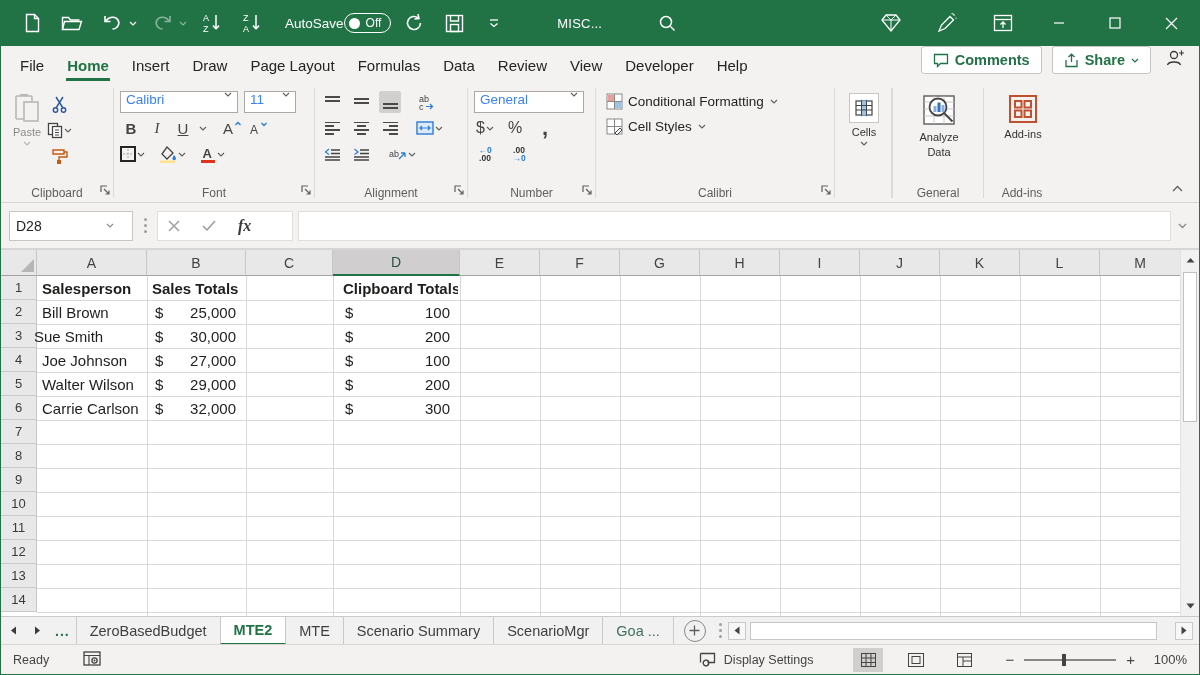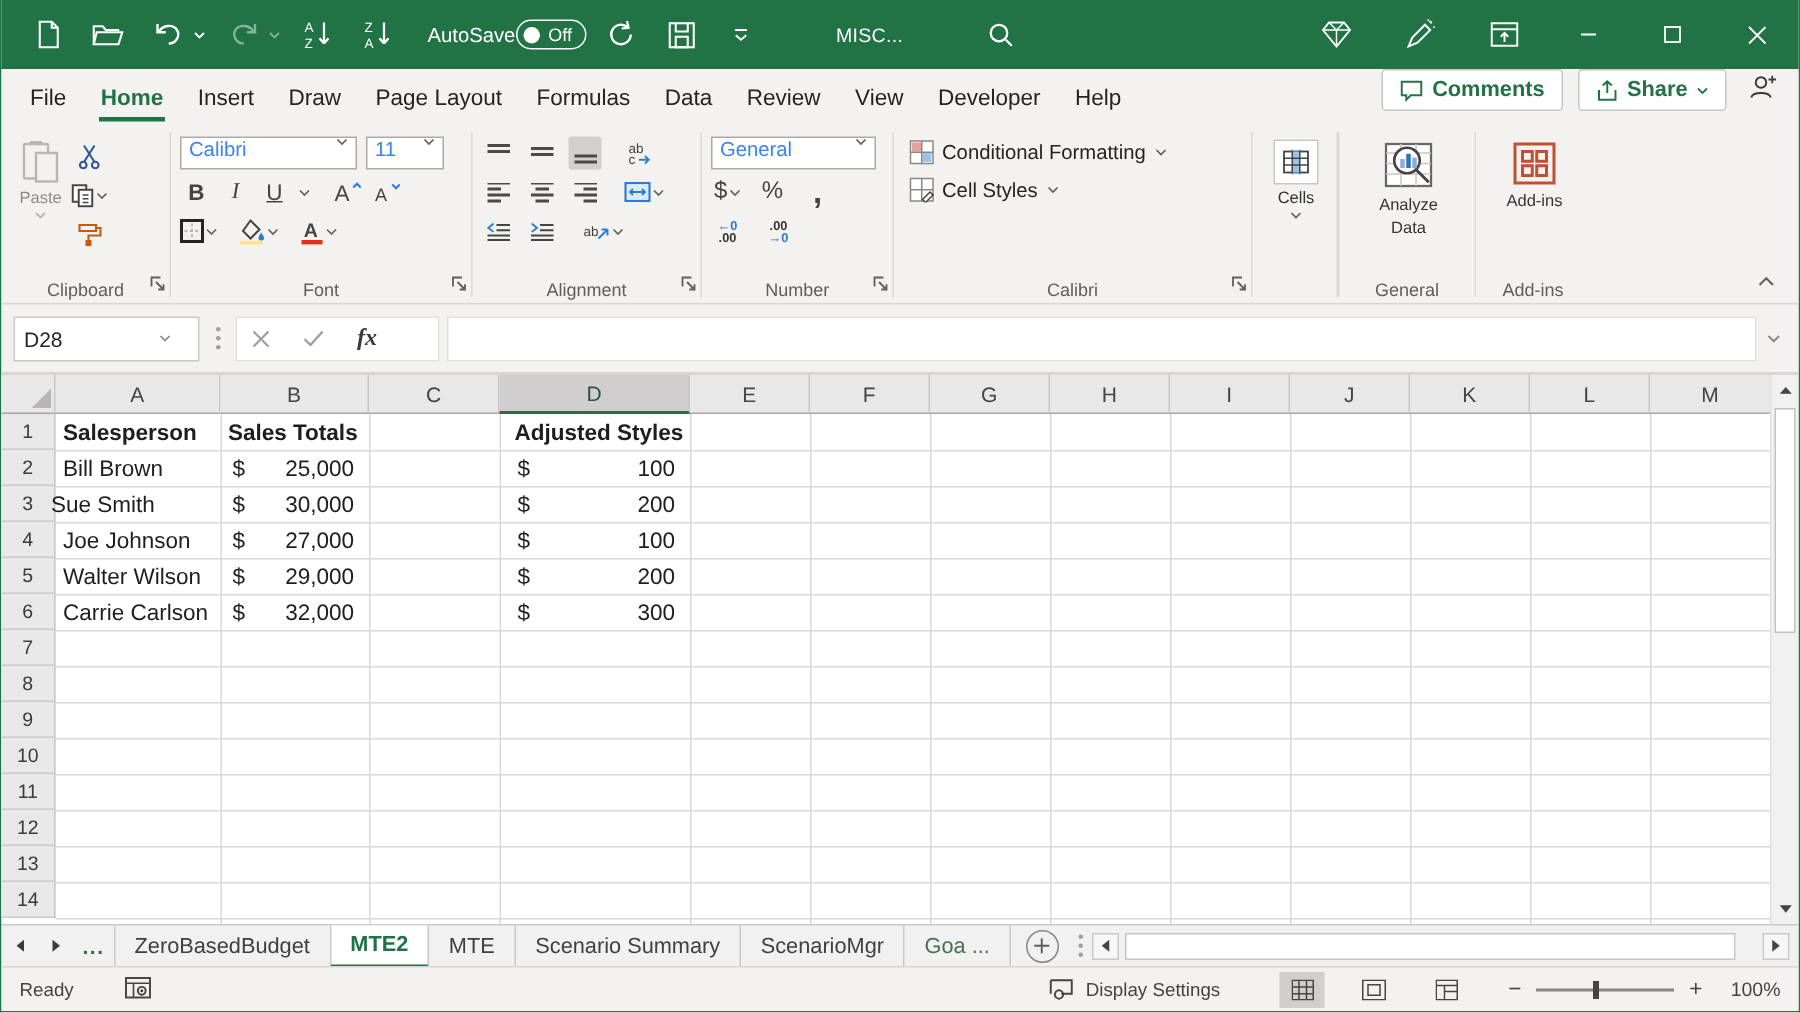--- a/index.html
+++ b/index.html
@@ -742,21 +742,21 @@
           <div class="rh">9</div>
           <div class="rh">10</div>
           <div class="rh">11</div>
           <div class="rh">12</div>
           <div class="rh">13</div>
           <div class="rh">14</div>
         </div>
 
         <div class="cell b" style="left:36px;top:0;width:108px;padding-left:5px;">Salesperson</div>
         <div class="cell b" style="left:146px;top:0;width:97px;padding-left:5px;">Sales Totals</div>
-        <div class="cell b" style="left:332px;top:0;width:125px;padding-left:10px;">Adjusted Styles</div>
+        <div class="cell b" style="left:332px;top:0;width:125px;padding-left:10px;">Clipboard Totals</div>
 
         <div class="cell" style="left:36px;top:24px;width:108px;padding-left:5px;">Bill Brown</div>
         <div class="cell cur" style="left:146px;top:24px;width:97px;padding:0 8px 0 8px;">
             <span>$</span>
             <span>25,000</span>
           </div>
         <div class="cell cur" style="left:332px;top:24px;width:125px;padding:0 8px 0 12px;">
             <span>$</span>
             <span>100</span>
           </div>

